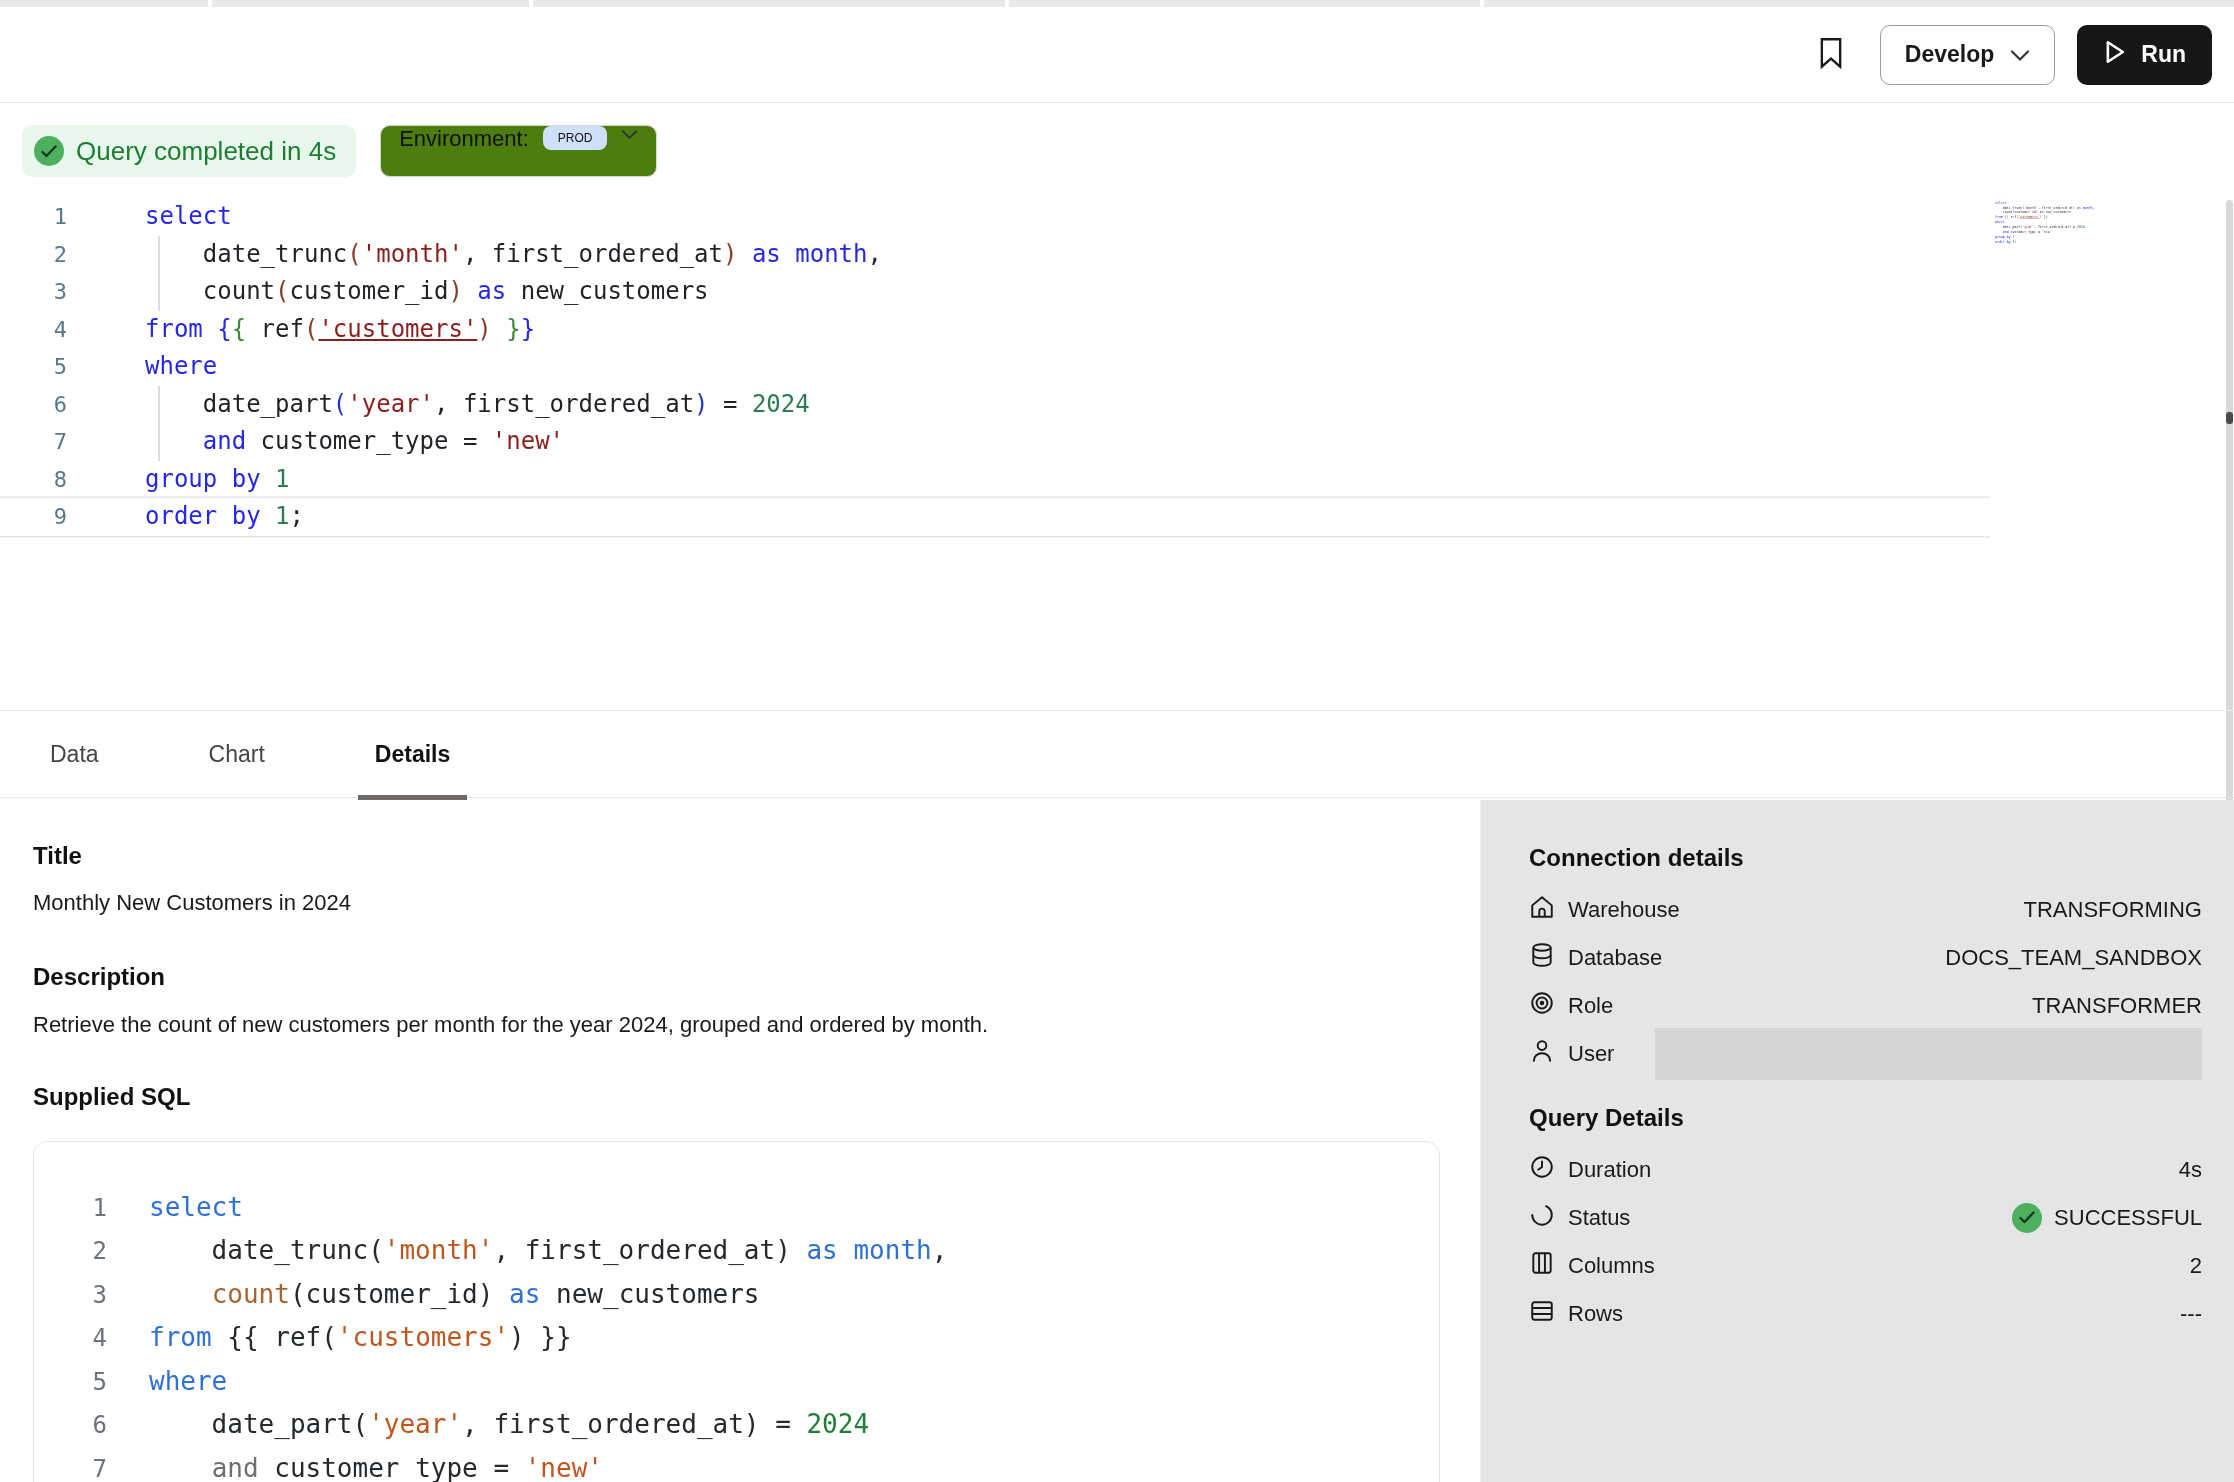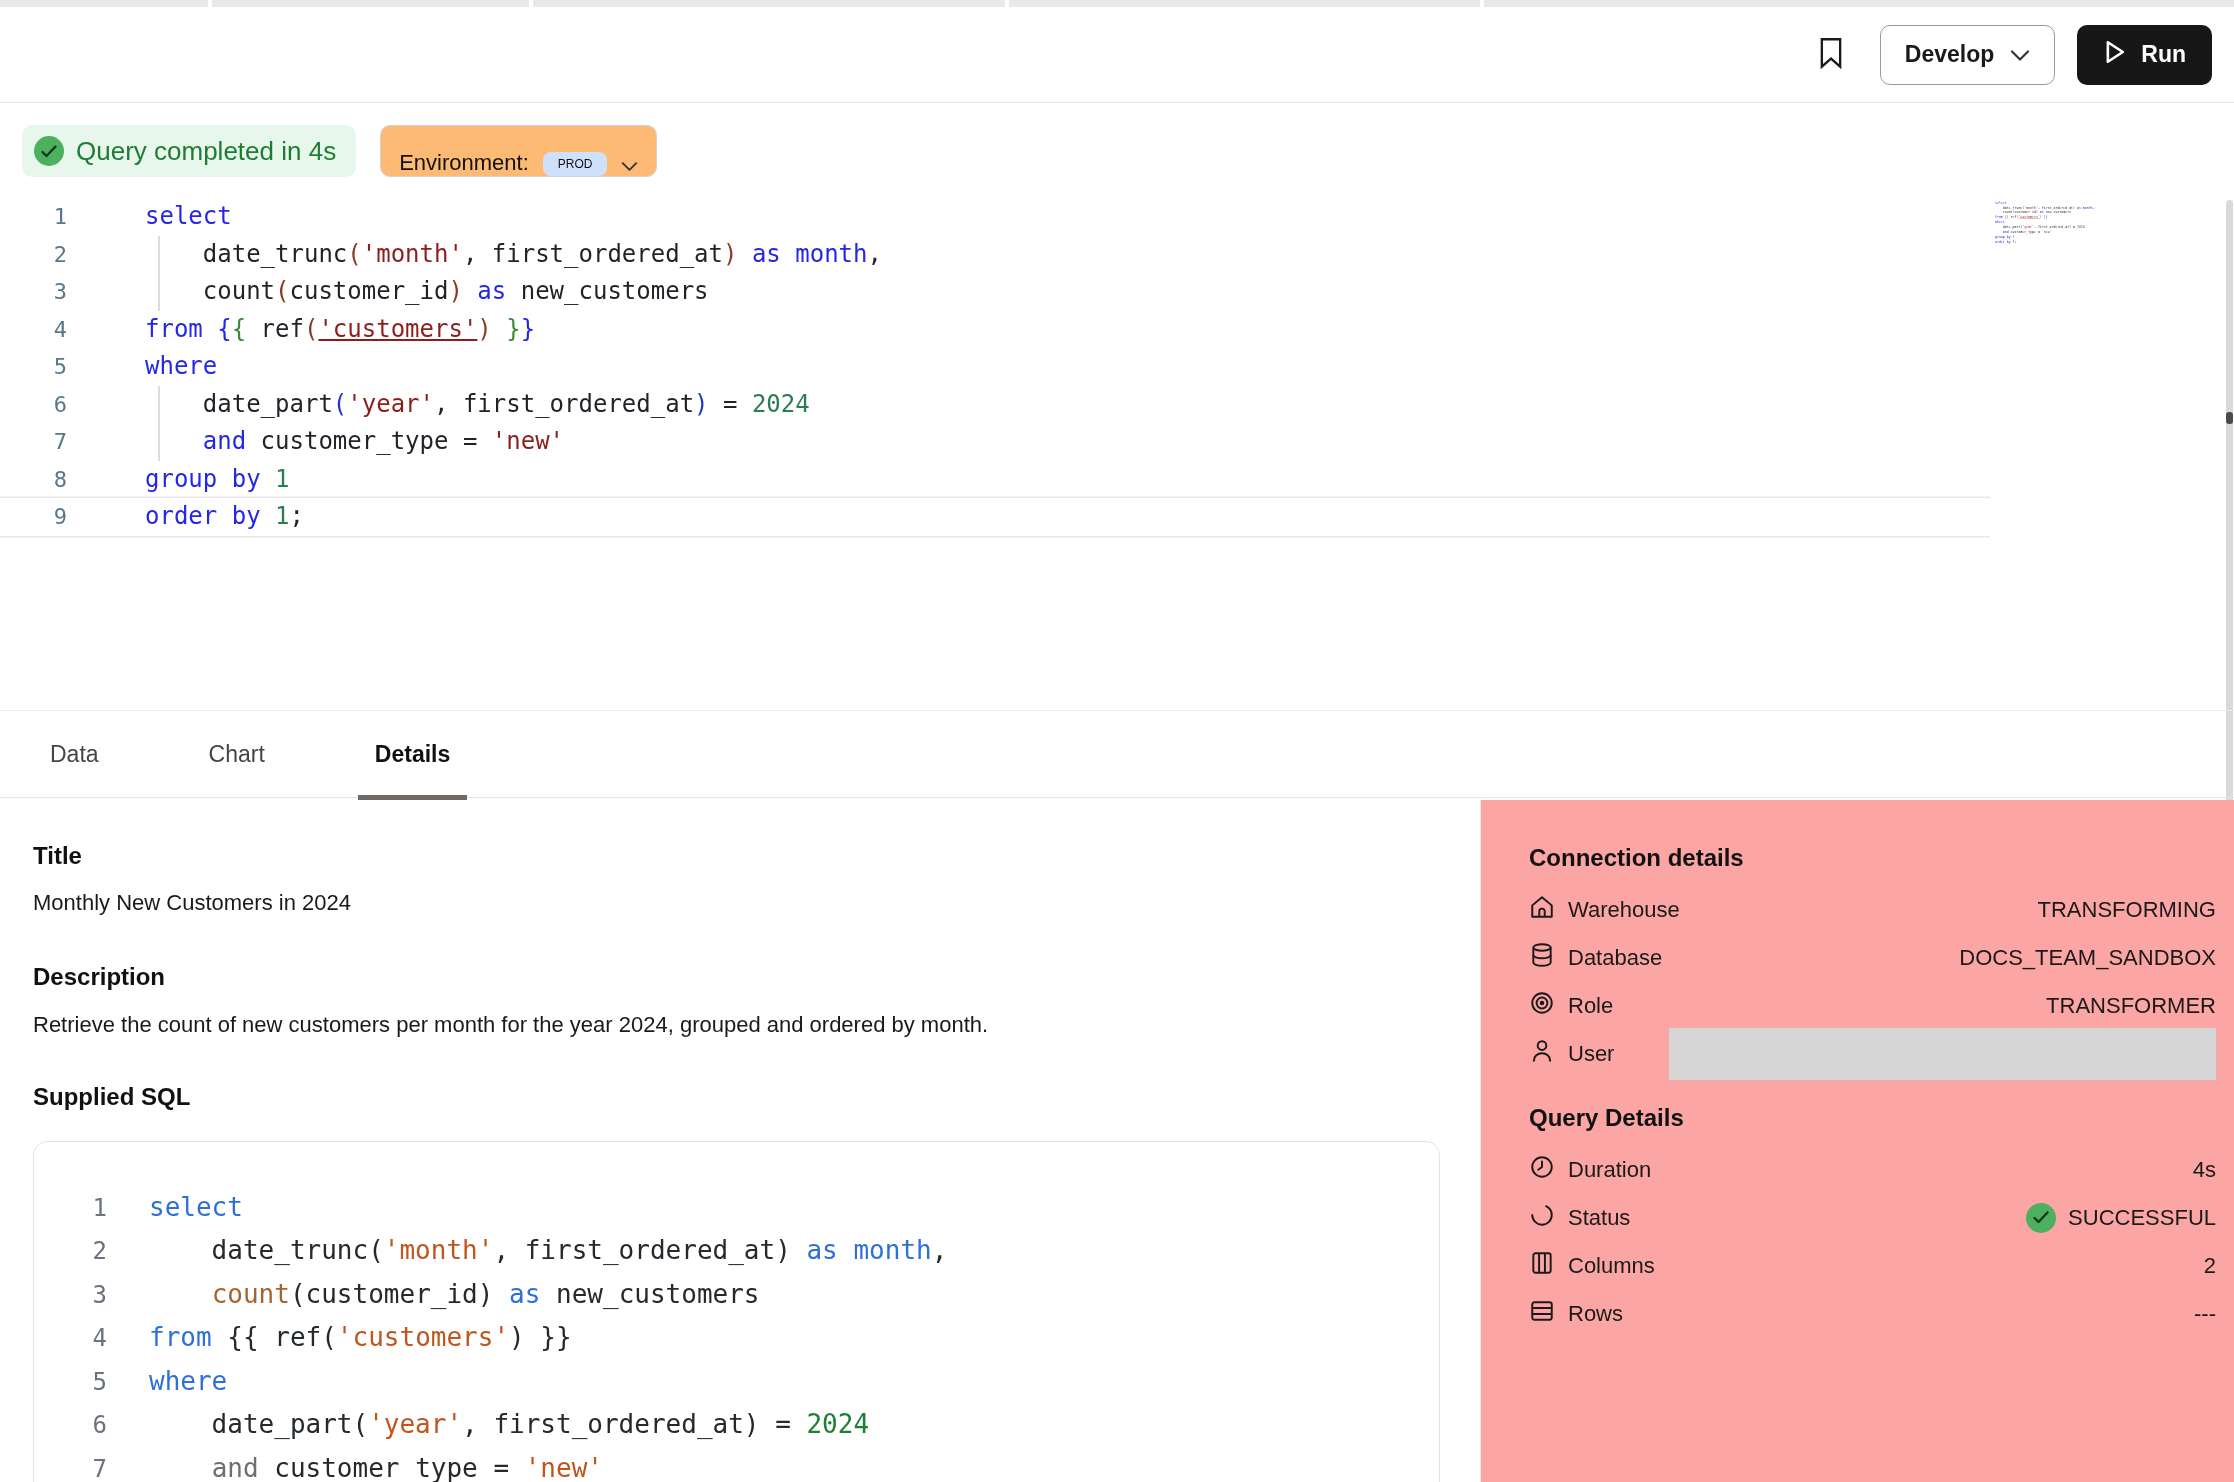--- a/index.html
+++ b/index.html
@@ -33,22 +33,22 @@
 
   
   .status-row { position:absolute; top:125px; left:22px; display:flex; gap:24px; align-items:center; }
   .status-pill {
     height:52px; background:#e7f7ec; border-radius:10px;
     display:flex; align-items:center; gap:12px; padding:0 20px 0 12px;
     font-size:26px; font-weight:500; color:#1e7c33;
   }
   .check-circle { width:30px; height:30px; border-radius:50%; background:#4db05f; display:flex; align-items:center; justify-content:center; }
   .env-select {
-    height:52px; background:#fdba74; border:1.5px solid #d4d4d4; border-radius:10px;
-    display:flex; align-items:flex-end; gap:14px; padding:0 18px; cursor:pointer;
+    height:52px; background:#4d7c0f; border:1.5px solid #d4d4d4; border-radius:10px;
+    display:flex; align-items:flex-start; gap:14px; padding:0 18px; cursor:pointer;
   }
   .env-label { font-size:22px; color:#111; }
   .env-pill { background:#cfe0fa; border-radius:8px; padding:5px 15px; font-size:12px; font-weight:400; color:#111; }
 
   
   .code-line { position:relative; white-space:pre; }
   .ln { display:inline-block; text-align:right; }
   .lc { display:inline-block; }
 
   
@@ -121,22 +121,22 @@
     border:1.5px solid #e3e3e3; border-radius:14px; background:#fff;
     padding:44px 0 0 27px; overflow:hidden;
     font-family:"DejaVu Sans Mono", monospace; font-size:26px; line-height:42.6px; color:#24292e;
   }
   .sql-card .ln { width:46px; font-size:24px; color:#6b7280; }
   .sql-card .lc { padding-left:42px; }
 
   
   .right-panel {
     position:absolute; left:1480px; right:0; top:0; bottom:0;
-    background:#fca5a5; border-left:1.5px solid #ececec;
-    padding:44px 18px 0 48px;
+    background:#e5e5e5; border-left:1.5px solid #ececec;
+    padding:44px 32px 0 48px;
   }
   .panel-h { font-size:24px; font-weight:700; color:#111; }
   .d-row { display:flex; align-items:center; height:48px;justify-content:flex-end; }
   .d-rows { margin-top:14px; }
   .d-label { display:flex; align-items:center; gap:13px; font-size:22px; color:#1a1a1a; }
   .d-label svg { flex:0 0 auto; }
   .d-val { margin-left:auto; font-size:22px; color:#1a1a1a; display:flex; align-items:center; gap:12px; }
   .redact { background:#d6d6d6; }
   .redact-schema { width:182px; height:36px; }
   .redact-user { width:547px; height:52px; position:relative; z-index:1; }

